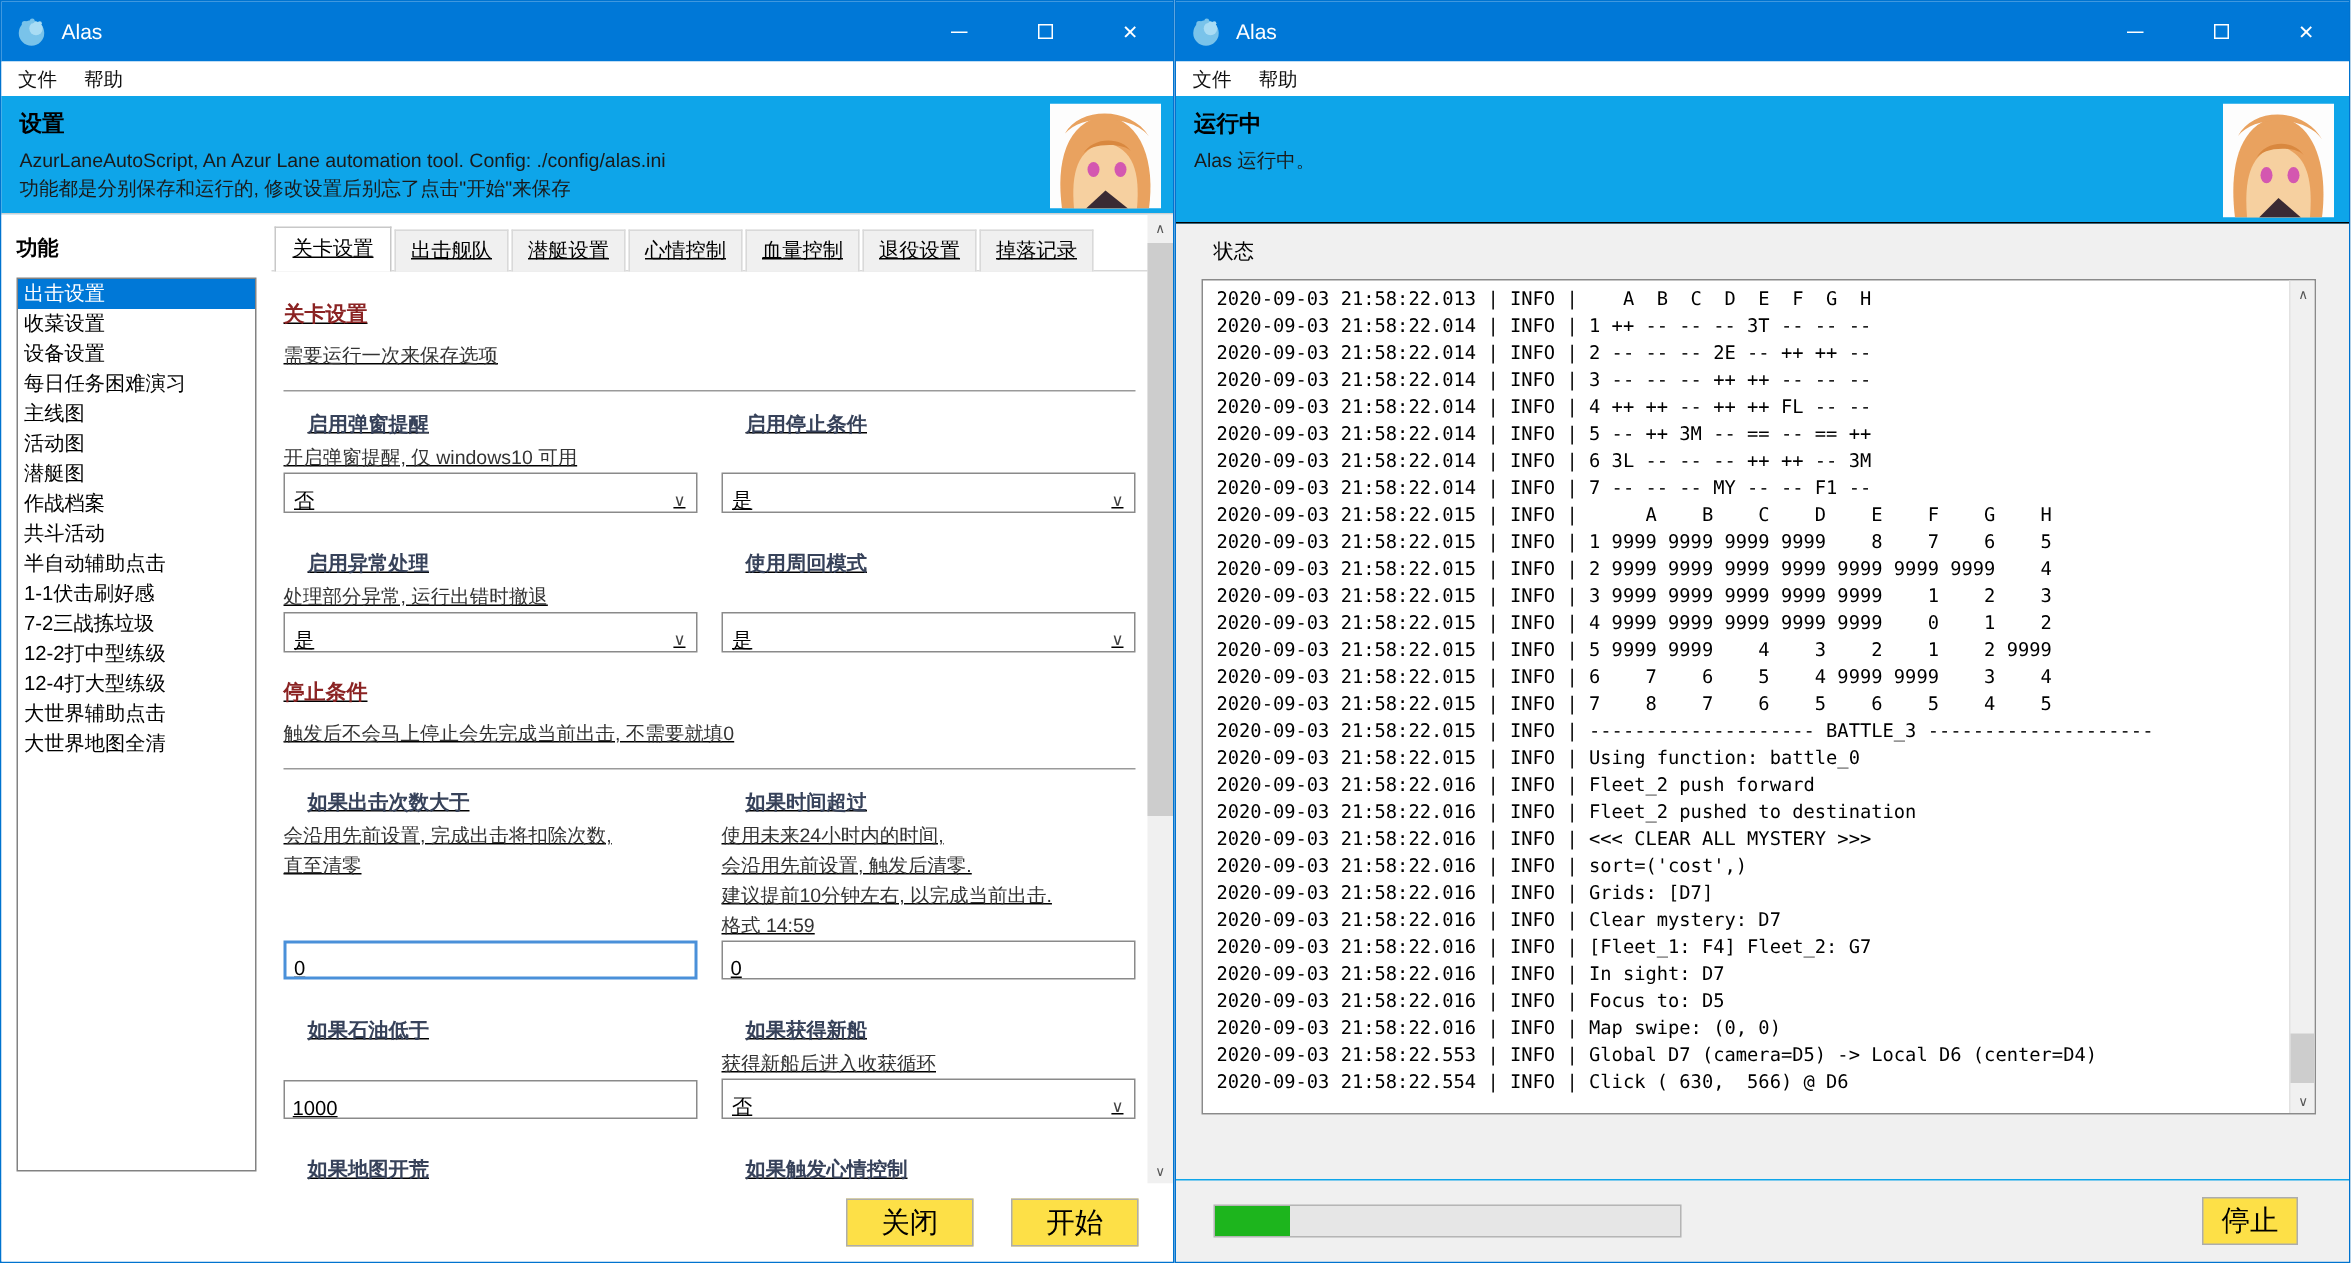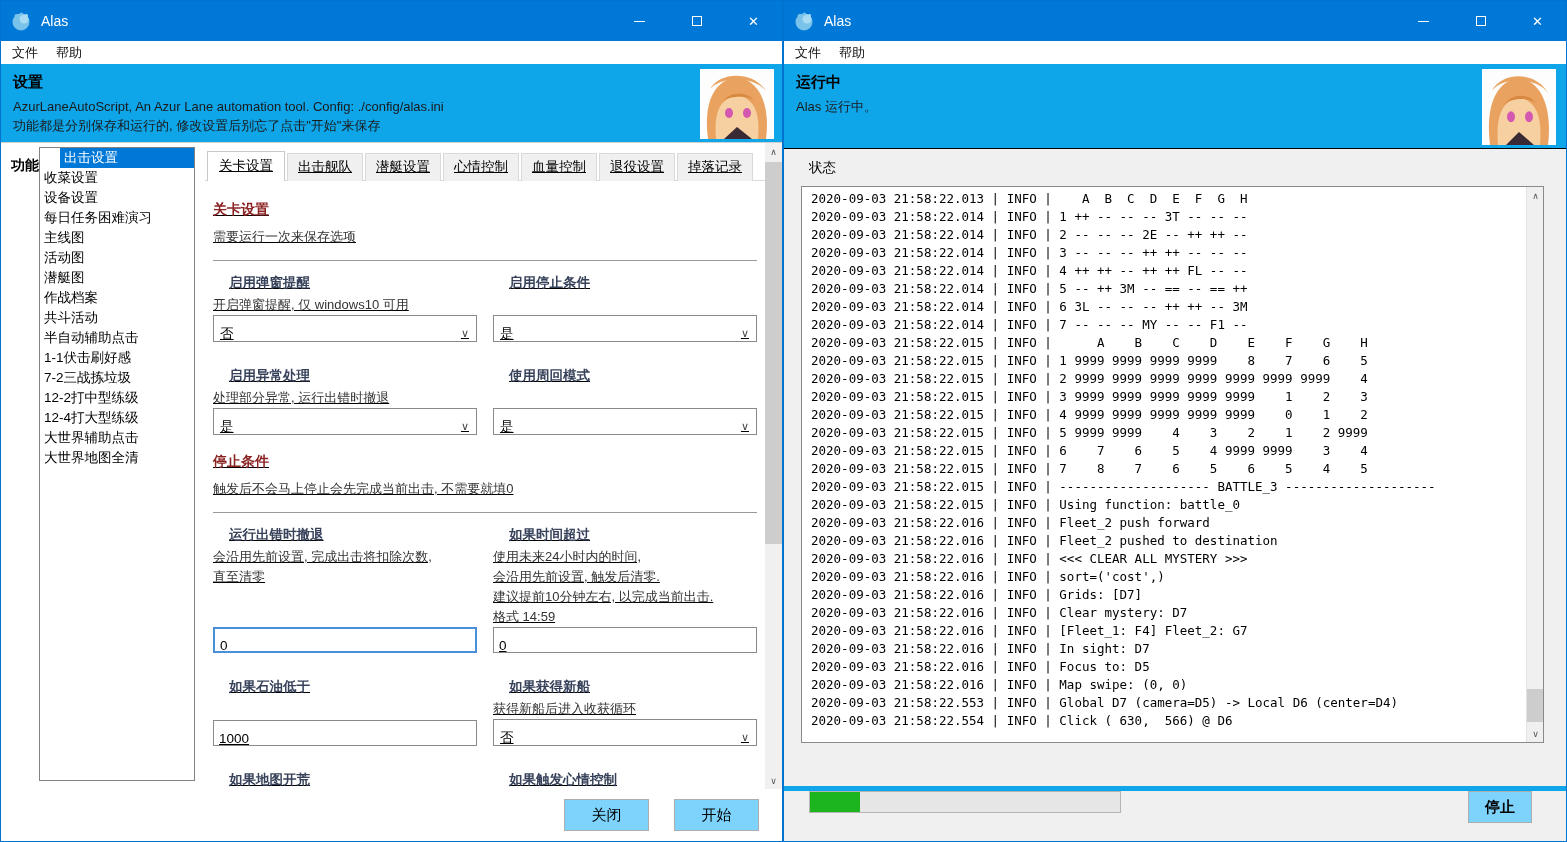--- a/index.html
+++ b/index.html
@@ -28,25 +28,25 @@
   .window.left .hdr { height:79px; border-bottom:1px solid #cfcfcf; }
   .window.right .hdr { height:85px; border-bottom:1px solid #000000; }
   .hdr-title { font-weight:bold; font-size:15px; color:#000; margin-bottom:5px; }
   .hdr-sub { font-size:13px; color:#1a1a1a; line-height:19px; }
   .avatar { position:absolute; top:5px; width:74px; }
   .window.left .avatar { right:8px; height:70px; }
   .window.right .avatar { right:10px; height:76px; }
 
   
   .left-body { flex:1; display:flex; overflow:hidden; background:#fff; position:relative; }
-  .sidebar { width:194px; flex:none; padding:4px 0 8px 10px; display:flex; flex-direction:row; }
+  .sidebar { width:170px; flex:none; padding:4px 0 8px 10px; display:flex; flex-direction:column; }
   .sidebar-title { font-weight:bold; font-size:14px; color:#000; margin:10px 0 10px 0; }
   .listbox { border:1px solid #828282; flex:1; overflow:hidden; background:#fff; }
   .list-item { font-size:13.5px; line-height:20px; padding:0 4px; color:#000000; white-space:nowrap; }
-  .list-item.selected { background:#0078d7; color:#fff;margin-left:20px; }
+  .list-item.selected { background:#0078d7; color:#fff; }
 
   .main { flex:1; position:relative; padding:7px 11px 0 10px; overflow:hidden;text-decoration:underline; }
   .tabbar { display:flex; align-items:flex-end; border-bottom:1px solid #d9d9d9; padding-left:2px; }
   .tab { font-size:13.5px; color:#000; background:#f0f0f0; border:1px solid #d9d9d9; border-bottom:none; padding:4px 10px 5px; margin-right:2px; position:relative; top:1px; }
   .tab.active { background:#fff; padding:5px 11px 6px; border-color:#c8c8c8; }
   .form-area { padding:10px 14px 0 8px; overflow:hidden; }
   .sec-heading { color:#8b2323; font-weight:bold; font-size:14px; margin:10px 0 9px; }
   .sec-desc { font-size:13px; color:#333; margin-bottom:14px; }
   .sec-rule { border:none; border-top:1px solid #9a9a9a; margin:0 0 6px; }
   .form-row { display:flex; gap:16px; margin-bottom:18px; }
@@ -63,31 +63,31 @@
   
   .vscroll { position:absolute; top:0; bottom:0; right:0; width:17px; background:#f0f0f0; }
   .vs-arrow { position:absolute; left:0; width:17px; height:17px; display:flex; align-items:center; justify-content:center; font-size:9px; color:#555; }
   .vs-arrow.up { top:0; } .vs-arrow.down { bottom:0; }
   .vs-thumb { position:absolute; left:0; width:17px; background:#cdcdcd; }
   .main-scroll { top:0; bottom:0; }
   .main-scroll .vs-thumb { top:19px; height:382px; }
 
   
   .left-footer { height:52px; flex:none; background:#fff; display:flex; align-items:center; justify-content:flex-end; gap:25px; padding-right:23px; }
-  .btn { width:85px; height:32px; background:#7dd3fc; border:1px solid #adadad; font-size:15px; color:#000; display:flex; align-items:center; justify-content:center; }
+  .btn { width:85px; height:32px; background:#fde047; border:1px solid #adadad; font-size:19px; color:#000; display:flex; align-items:center; justify-content:center; }
 
   
   .right-body { flex:1; background:#f0f0f0; padding:8px 22px 0 17px; overflow:hidden; display:flex; flex-direction:column; }
   .status-label { font-size:13.5px; color:#000; margin:2px 0 9px 8px; }
   .logbox { position:relative; background:#fff; border:1px solid #8a8a8a; height:557px; flex:none; overflow:hidden; padding:3px 20px 0 9px; }
   .log-line { font-family:"DejaVu Sans Mono","Liberation Mono",monospace; font-size:12.5px; line-height:18px; color:#000; white-space:pre; }
   .log-scroll { top:0; bottom:0; border-left:1px solid #e2e2e2; }
   .log-scroll .vs-thumb { bottom:20px; height:33px; }
 
-  .right-footer { height:55px; flex:none; background:#f0f0f0; border-top:5px solid #0ea5e9; display:flex; padding:0 34px 0 25px;font-weight:bold; }
+  .right-footer { height:55px; flex:none; background:#f0f0f0; border-top:1px solid #0ea5e9; display:flex; align-items:center; padding:0 34px 0 25px; }
   .progress { width:312px; height:22px; background:#e6e6e6; border:1px solid #b5b5b5; }
   .progress-fill { height:100%; background:#1db51d; }
   .stop-btn { margin-left:auto; width:64px; height:32px; }
 </style>
 </head>
 <body>
 
 <div class="app">
 
   <div class="window left">
@@ -200,21 +200,21 @@
                   <span>是</span>
                   <span class="chev">∨</span>
                 </div>
               </div>
             </div>
             <div class="sec-heading">停止条件</div>
             <div class="sec-desc">触发后不会马上停止会先完成当前出击, 不需要就填0</div>
             <hr class="sec-rule">
             <div class="form-row">
               <div class="cell">
-                <div class="f-label">运行出错时撤退</div>
+                <div class="f-label">如果出击次数大于</div>
                 <div class="f-desc-line">会沿用先前设置, 完成出击将扣除次数,</div>
                 <div class="f-desc-line">直至清零</div>
                 <input class="tbox control auto focused" value="0" style="">
               </div>
               <div class="cell">
                 <div class="f-label">如果时间超过</div>
                 <div class="f-desc-line">使用未来24小时内的时间,</div>
                 <div class="f-desc-line">会沿用先前设置, 触发后清零.</div>
                 <div class="f-desc-line">建议提前10分钟左右, 以完成当前出击.</div>
                 <div class="f-desc-line">格式 14:59</div>

